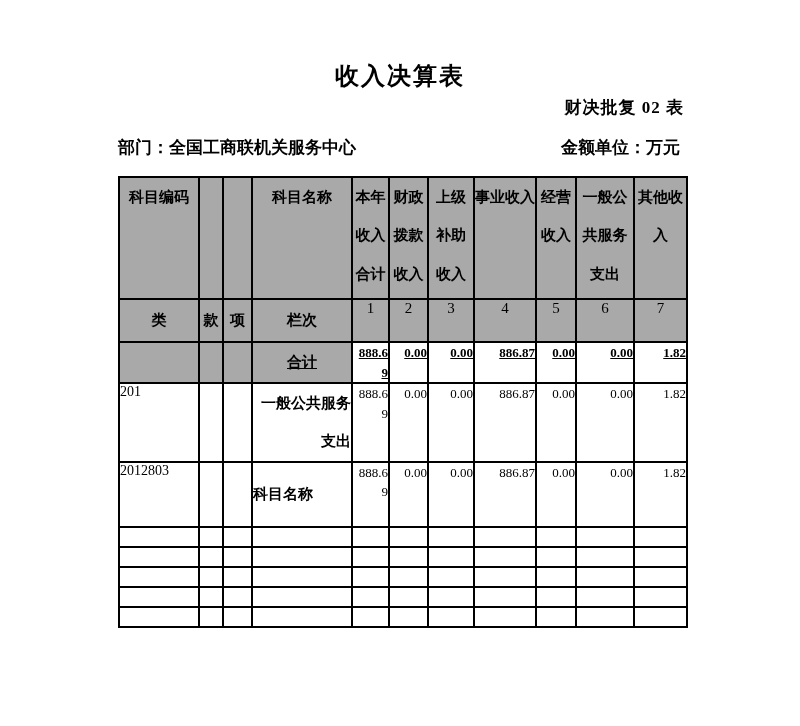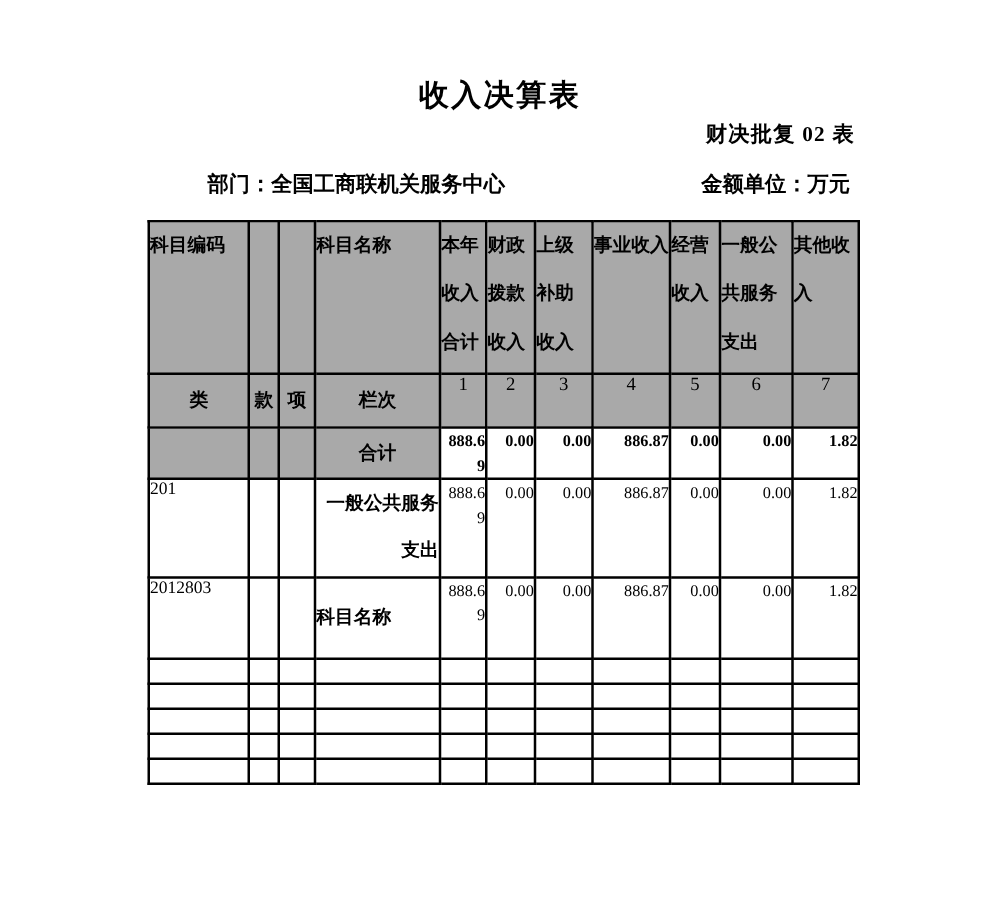--- a/index.html
+++ b/index.html
@@ -27,21 +27,20 @@
     top: 96px; right: 116px;
     font-size: 17px;
     font-weight: bold;
     letter-spacing: 1px;
   }
   .dept {
     position: absolute;
     top: 136px; left: 118px;
     font-size: 17px;
     font-weight: bold;
-    margin-left: 48px;
   }
   .unit {
     position: absolute;
     top: 136px; right: 120px;
     font-size: 17px;
     font-weight: bold;
   }
   table.income {
     position: absolute;
     top: 176px; left: 118px;
@@ -52,20 +51,21 @@
   table.income td {
     border: 2px solid #000000;
     padding: 0;
     overflow: hidden;
   }
   .g { background: var(--header-bg, #a9a9a9); }
   
   .hc {
     font-weight: bold;
     font-size: 15px;
+    text-align: center;
     vertical-align: top;
     line-height: 2.55;
     padding-top: 2px;
   }
   
   .hm {
     font-weight: bold;
     font-size: 15px;
     text-align: center;
     vertical-align: middle;
@@ -103,21 +103,21 @@
     font-size: 13px;
     text-align: right;
     vertical-align: top;
     line-height: 1.5;
     padding: 1px 1px 0 1px;
     word-break: break-all;
   }
   .valb { font-weight: bold; }
   tr.h-head1 { height: 122px; }
   tr.h-head2 { height: 43px; }
-  tr.h-total { height: 26px; }
+  tr.h-total { height: 26px; text-decoration: underline; }
   tr.h-big   { height: 67px; }
   tr.h-mid   { height: 65px; }
   tr.h-empty { height: 20px; }
 </style>
 </head>
 <body>
 
 <div class="page">
 
   <div class="title">收入决算表</div>

